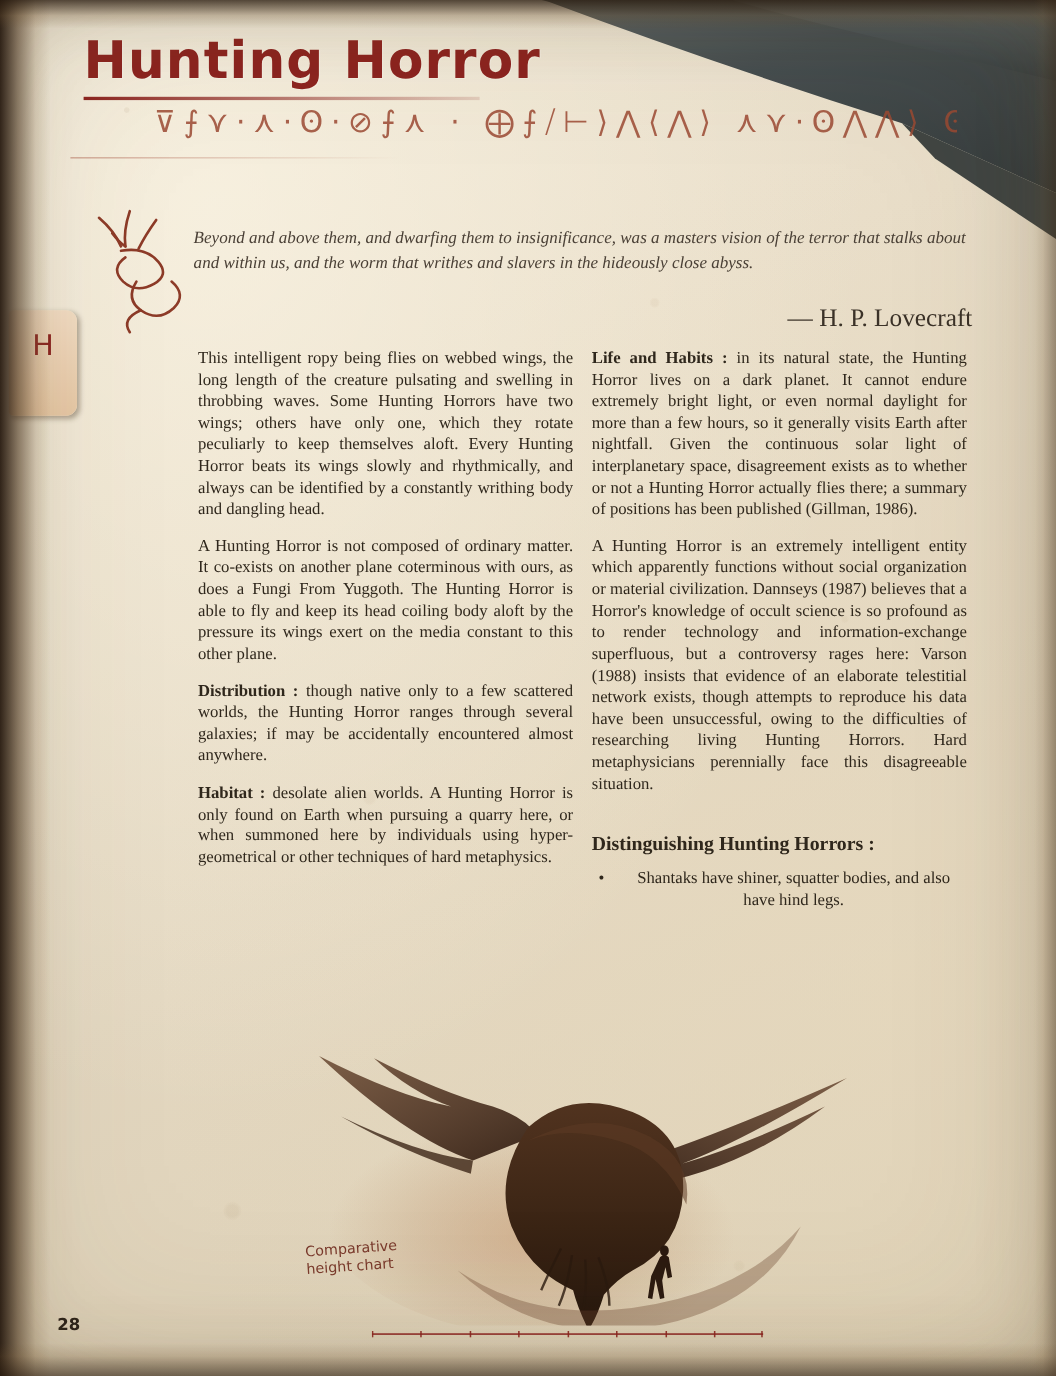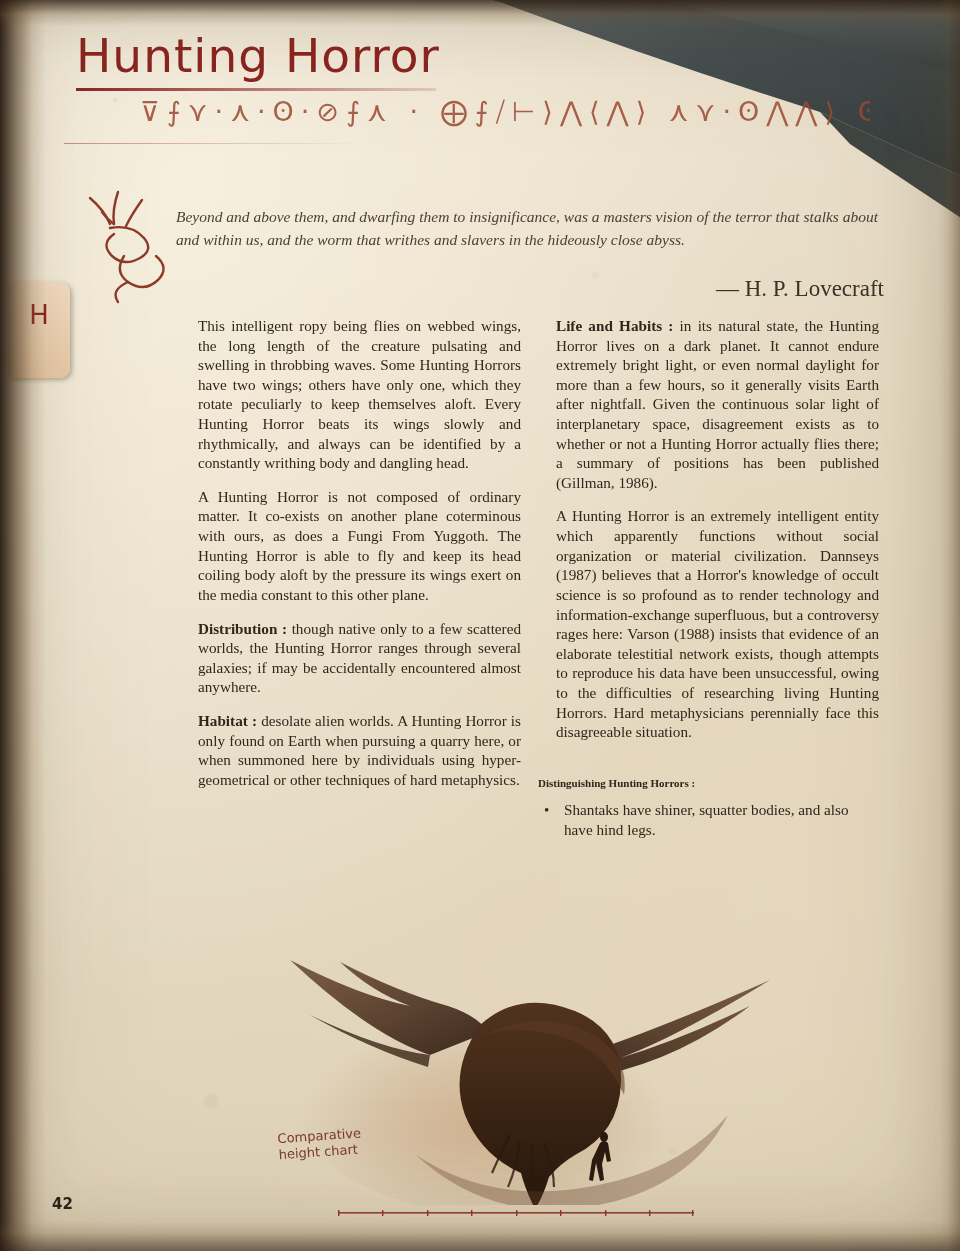--- a/index.html
+++ b/index.html
@@ -81,21 +81,21 @@
     height: 260px;
     pointer-events: none;
   }
 
   
   .title {
     position: absolute;
     left: 76px;
     top: 28px;
     font-family: "DejaVu Sans", sans-serif;
-    font-weight: normal;
+    font-weight: bold;
     font-size: 47px;
     letter-spacing: 1px;
     color: #8d2420;
     text-shadow: 1px 1px 0 rgba(255,255,255,0.25);
   }
   .title-underline {
     position: absolute;
     left: 76px;
     top: 88px;
     width: 360px;
@@ -184,36 +184,36 @@
     top: 316px;
     width: 341px;
     font-size: 15.2px;
     line-height: 1.29;
     text-align: justify;
     color: #2f2banything;
     color: #2f271c;
   }
   .col.left { left: 180px; }
   .col.right { left: 538px; }
-  .col p { margin: 0 0 14px 18px; }
+  .col p { margin: 0 0 14px 0; }
   .lead { font-weight: bold; }
   .subhead {
     font-weight: bold;
     margin: 34px 0 10px 0;
-    font-size: 11px;
+    font-size: 18px;
   }
   .bullets {
     margin: 0;
     padding-left: 26px;
     list-style: none;
   }
   .bullets li {
     position: relative;
     margin-bottom: 6px;
-    text-align: left;
+    text-align: center;
   }
   .bullets li::before {
     content: "•";
     position: absolute;
     left: -20px;
     top: 0;
   }
 
   
   .illo {
@@ -374,20 +374,20 @@
       <rect x="89" y="0" width="1.4" height="6"></rect>
       <rect x="133" y="0" width="1.4" height="6"></rect>
       <rect x="178" y="0" width="1.4" height="6"></rect>
       <rect x="222" y="0" width="1.4" height="6"></rect>
       <rect x="267" y="0" width="1.4" height="6"></rect>
       <rect x="311" y="0" width="1.4" height="6"></rect>
       <rect x="354" y="0" width="1.4" height="6"></rect>
     </g>
   </svg>
 
-  <div class="page-number">42</div>
+  <div class="page-number">28</div>
 
   <div class="edge-shadow"></div>
   <div class="left-burn"></div>
   <div class="top-burn"></div>
   <div class="bottom-burn"></div>
   <div class="right-burn"></div>
 </div>
 
 </body></html>

